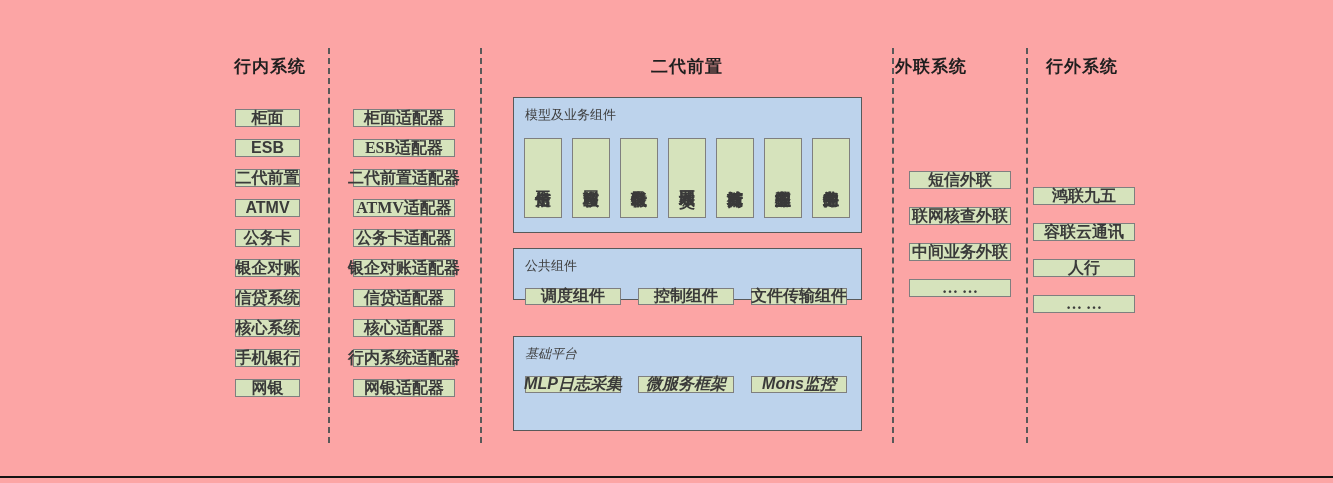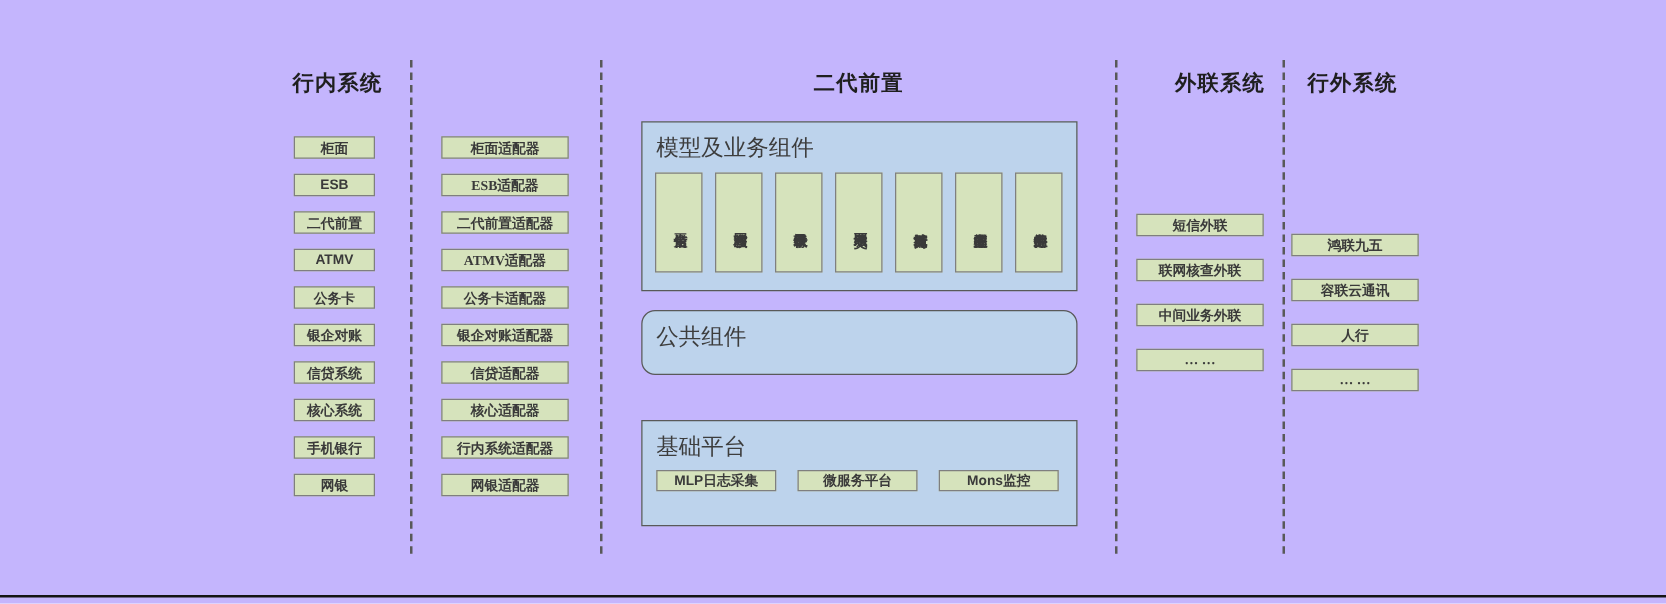--- a/index.html
+++ b/index.html
@@ -1,20 +1,20 @@
 <!DOCTYPE html>
 <html style="--box-green: #d6e3bc; --box-green-border: #7f7f7f; --panel-blue: #bdd3ec; --panel-blue-border: #595959; --text-dark: #3a3a3a; --divider-gray: #595959; --rule-black: #141414;"><head>
 <meta charset="utf-8">
 <style>
   html, body { margin: 0; padding: 0; background: #ffffff; }
   .canvas {
     position: relative;
     width: 1333px;
     height: 483px;
-    background: #c4b5fd;
+    background: #fca5a5;
     overflow: hidden;
     font-family: "Liberation Sans", "DejaVu Sans", sans-serif;
   }
   .hdr {
     position: absolute;
     top: 55px;
     transform: translateX(-50%);
     font-size: 17px;
     font-weight: bold;
     color: #1f1f1f;
@@ -39,44 +39,44 @@
   .col-outreach { left: 909px; top: 171px; gap: 18px; }
   .col-external { left: 1033px; top: 187px; gap: 18px; text-align: center; }
   .gbox {
     box-sizing: border-box;
     height: 18px;
     background: var(--box-green, #d6e3bc);
     border: 1px solid var(--box-green-border, #7f7f7f);
     display: flex;
     align-items: center;
     justify-content: center;
-    font-size: 11px;
+    font-size: 16px;
     font-weight: bold;
     color: var(--text-dark, #3a3a3a);
     white-space: nowrap;
   }
   .w65  { width: 65px; }
   .w102 { width: 102px; font-family: Liberation Serif, serif; }
   .w96  { width: 96px; height: 17px; }
   .panel {
     position: absolute;
     left: 513px;
     width: 349px;
     box-sizing: border-box;
     background: var(--panel-blue, #bdd3ec);
     border: 1px solid var(--panel-blue-border, #595959);
   }
   .panel-model  { top: 97px;  height: 136px; }
-  .panel-common { top: 248px; height: 52px; border-radius: 11px; }
-  .panel-base   { top: 336px; height: 85px; }
+  .panel-common { top: 248px; height: 52px; }
+  .panel-base   { top: 336px; height: 95px; font-style: italic; }
   .panel-label {
     position: absolute;
     left: 11px;
     top: 8px;
-    font-size: 18px;
+    font-size: 13px;
     color: #3d3d3d;
     white-space: nowrap;
   }
   .vrow {
     position: absolute;
     left: 10px;
     top: 40px;
     display: flex;
     gap: 10px;
   }
@@ -104,21 +104,21 @@
     background: var(--rule-black, #141414);
   }
 </style>
 </head>
 <body>
 
 <div class="canvas">
 
   <div class="hdr" style="left:270px">行内系统</div>
   <div class="hdr" style="left:687px">二代前置</div>
-  <div class="hdr" style="left:976px">外联系统</div>
+  <div class="hdr" style="left:931px">外联系统</div>
   <div class="hdr" style="left:1082px">行外系统</div>
 
   <div class="divider" style="left:328px"></div>
   <div class="divider" style="left:480px"></div>
   <div class="divider" style="left:892px"></div>
   <div class="divider" style="left:1026px"></div>
 
   <div class="col col-internal">
     <div class="gbox w65">柜面</div>
     <div class="gbox w65">ESB</div>
@@ -153,27 +153,32 @@
       <div class="gbox vbox">银联及银行卡</div>
       <div class="gbox vbox">同城票交</div>
       <div class="gbox vbox">城商行清算</div>
       <div class="gbox vbox">中间业务模型</div>
       <div class="gbox vbox">中间业务组件</div>
     </div>
   </div>
 
   <div class="panel panel-common">
     <div class="panel-label">公共组件</div>
+    <div class="hrow">
+      <div class="gbox w96">调度组件</div>
+      <div class="gbox w96">控制组件</div>
+      <div class="gbox w96">文件传输组件</div>
+    </div>
   </div>
 
   <div class="panel panel-base">
     <div class="panel-label">基础平台</div>
     <div class="hrow">
       <div class="gbox w96">MLP日志采集</div>
-      <div class="gbox w96">微服务平台</div>
+      <div class="gbox w96">微服务框架</div>
       <div class="gbox w96">Mons监控</div>
     </div>
   </div>
 
   <div class="col col-outreach">
     <div class="gbox w102">短信外联</div>
     <div class="gbox w102">联网核查外联</div>
     <div class="gbox w102">中间业务外联</div>
     <div class="gbox w102">… …</div>
   </div>

